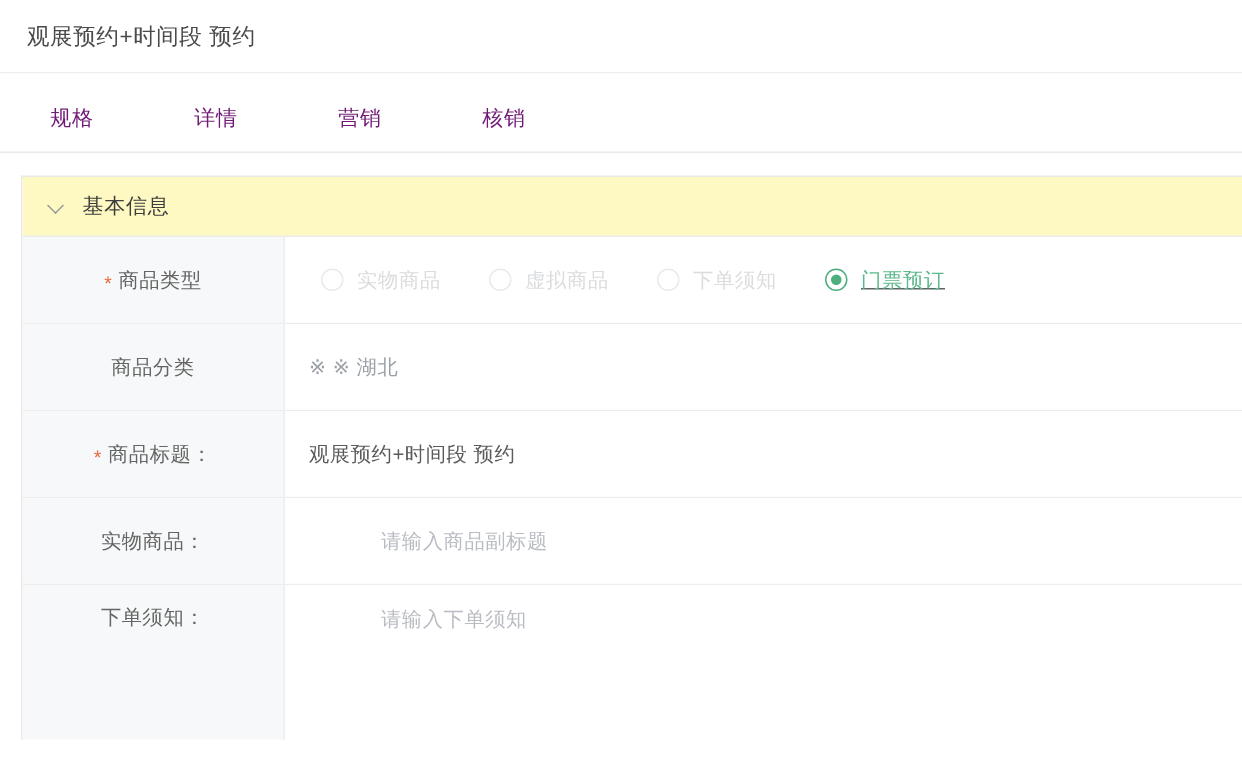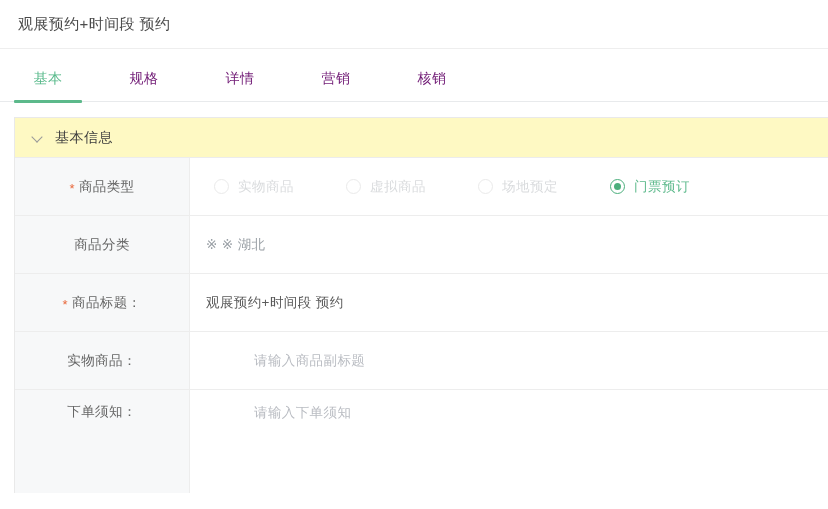--- a/index.html
+++ b/index.html
@@ -180,30 +180,29 @@
     white-space: nowrap;
   }
   .value-text.placeholder { color: #b9bcc2; margin-left: 48px; }
   .value-text.faint { color: #9aa0a6; }
 
   
   .radio-group {
     display: flex;
     align-items: center;
     padding-left: 8px;
-    gap: 20px;
   }
   .radio-item {
     display: flex;
     align-items: center;
     margin-right: 32px;
     cursor: not-allowed;
     user-select: none;
   }
-  .radio-item:last-child { margin-right: 0; }
+  .radio-item:last-child { margin-right: 0; text-decoration: underline; }
   .radio-item.enabled { cursor: pointer; }
 
   .radio-mark {
     width: 15px;
     height: 15px;
     border-radius: 50%;
     border: 1.5px solid #eaeaea;
     background: #ffffff;
     margin-right: 9px;
     flex: none;
@@ -236,23 +235,20 @@
 </style>
 </head>
 <body>
 
 <div class="page-header">
   <div class="page-title">观展预约+时间段 预约</div>
 </div>
 
 <div class="tabs-wrap">
   <div class="tabs">
-    <div class="tab active">
-      <span>基本</span>
-    </div>
     <div class="tab">
       <span>规格</span>
     </div>
     <div class="tab">
       <span>详情</span>
     </div>
     <div class="tab">
       <span>营销</span>
     </div>
     <div class="tab">
@@ -285,21 +281,21 @@
             <span class="radio-label">实物商品</span>
           </div>
 
           <div class="radio-item">
             <span class="radio-mark"></span>
             <span class="radio-label">虚拟商品</span>
           </div>
 
           <div class="radio-item">
             <span class="radio-mark"></span>
-            <span class="radio-label">场地预定</span>
+            <span class="radio-label">下单须知</span>
           </div>
 
           <div class="radio-item enabled">
             <span class="radio-mark"></span>
             <span class="radio-label">门票预订</span>
           </div>
 
         </div>
       </div>
     </div>

